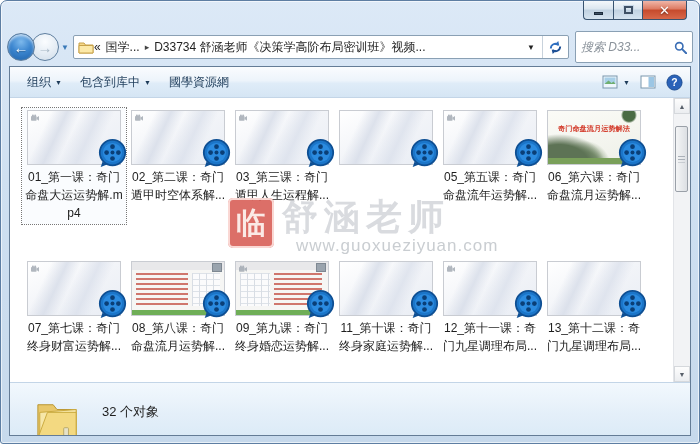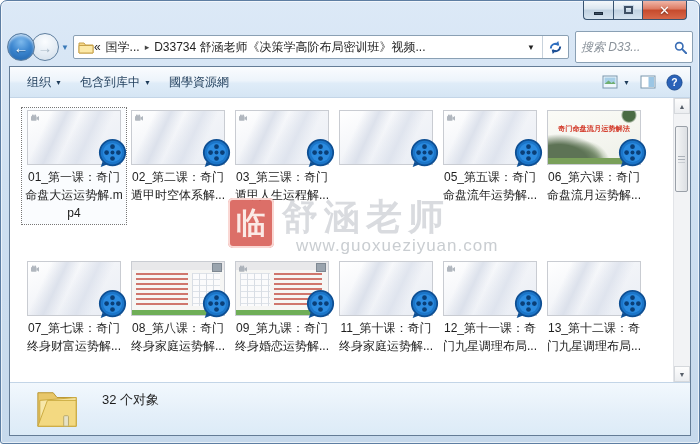--- a/index.html
+++ b/index.html
@@ -127,21 +127,21 @@
             background:linear-gradient(180deg,#fdfdfd,#ebedf0); border:1px solid #d5d8dc; cursor:pointer; }
   .sb-btn.down { position:absolute; bottom:0; left:0; right:0; }
   .sb-thumb { position:absolute; top:28px; left:1px; width:13px; height:66px; border:1px solid #9aa0a8; border-radius:2px;
               background:linear-gradient(90deg,#f4f5f6,#dcdfe3); cursor:grab; }
   .sb-grip { position:absolute; top:50%; left:2px; right:2px; height:7px; transform:translateY(-50%);
              background:repeating-linear-gradient(180deg,#aab0b8 0 1px, rgba(0,0,0,0) 1px 3px); }
 
   
   .detailspane { height:53px; flex:none; border-top:1px solid #c3d5e7;
                  background:linear-gradient(180deg,#f2f8fd 0%,#e4eff9 60%,#dcebf7 100%);
-                 display:flex; align-items:flex-start; padding:4px 0 0 24px; }
+                 display:flex; align-items:flex-start; padding:16px 0 0 24px; }
   .bigfolder { width:46px; height:44px; flex:none; }
   .obj-count { margin-left:22px; margin-top:4px; font-size:13px; color:#1e1e1e; }
 
   svg { display:block; }
 </style>
 </head>
 <body>
 
 <div class="window">
 
@@ -431,21 +431,21 @@
           <circle cx="16" cy="15" r="14" fill="#1b75c8" stroke="#0e4f93" stroke-width="2"></circle>
           <circle cx="16" cy="15" r="10.5" fill="#2b8be0"></circle>
           <circle cx="16" cy="15" r="2.2" fill="#0a3f77"></circle>
           <circle cx="16" cy="8.5" r="2.6" fill="#0a3f77"></circle>
           <circle cx="16" cy="21.5" r="2.6" fill="#0a3f77"></circle>
           <circle cx="9.5" cy="15" r="2.6" fill="#0a3f77"></circle>
           <circle cx="22.5" cy="15" r="2.6" fill="#0a3f77"></circle>
         </svg>
       </span>
     </div>
-    <div class="fname">08_第八课：奇门终身家庭运势解...</div>
+    <div class="fname">08_第八课：奇门命盘流月运势解...</div>
   </div>
 
   <div class="file-item">
     <div class="thumb" data-thumb="slide-b">
       <span class="cam" style="display: block;">
         <svg width="8" height="7" viewBox="0 0 10 8">
                     <rect x="0" y="2" width="7" height="6" rx="1" fill="#98a0aa"></rect>
                     <path d="M7 4 l3-2 v6 l-3-2z" fill="#98a0aa"></path>
                     <circle cx="2.4" cy="1.4" r="1.3" fill="#98a0aa"></circle>
                     <circle cx="5.2" cy="1.4" r="1.3" fill="#98a0aa"></circle>

